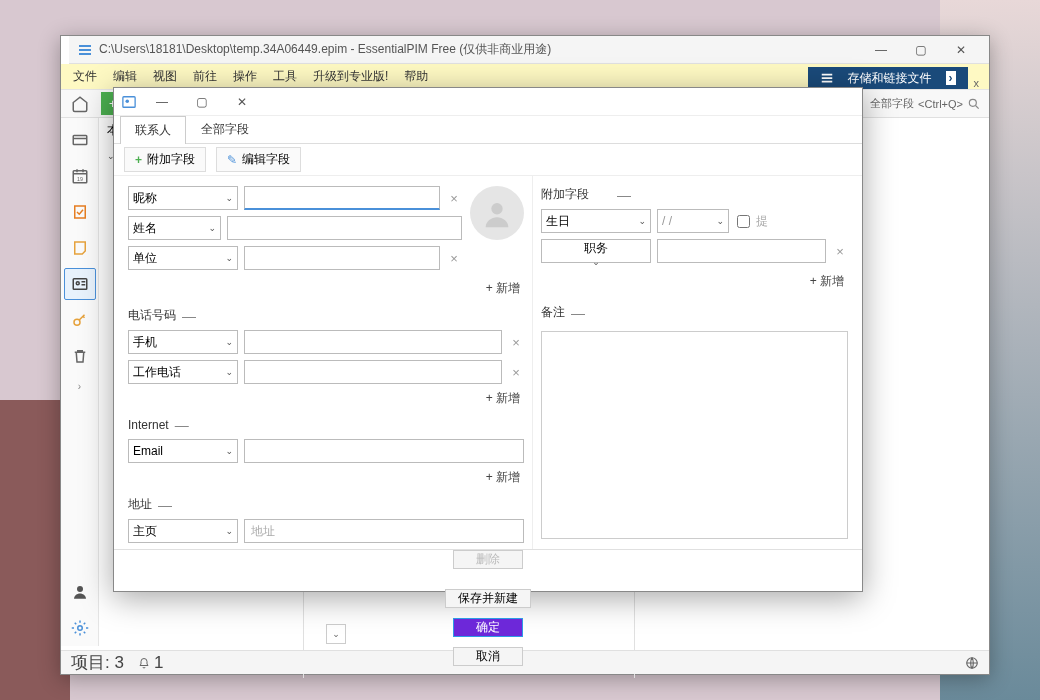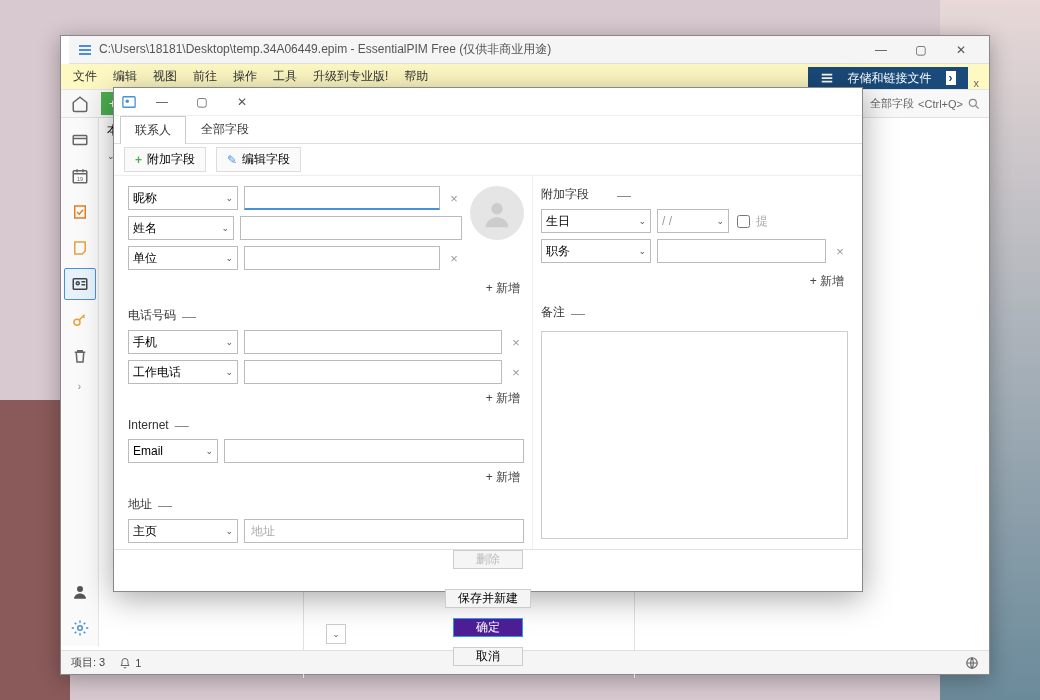--- a/index.html
+++ b/index.html
@@ -29,21 +29,21 @@
 .main-body { display: flex; height: calc(100% - 110px); }
 .sidebar { width: 38px; background: #fafafa; border-right: 1px solid #e5e5e5; display: flex; flex-direction: column; align-items: center; padding-top: 4px; }
 .side-icon { width: 32px; height: 32px; display: flex; align-items: center; justify-content: center; margin: 2px 0; color: #666; cursor: pointer; border-radius: 2px; }
 .side-icon.active { border: 1px solid #4a90d9; background: #e8f2fc; }
 .side-spacer { flex: 1; }
 
 .content { flex: 1; display: flex; flex-direction: column; }
 .tree-row { padding: 4px 8px; font-size: 12px; display: flex; align-items: center; gap: 4px; }
 .tree-caret { font-size: 9px; color: #555; }
 
-.statusbar { position: absolute; bottom: 0; left: 0; right: 0; height: 24px; background: #f5f5f5; border-top: 1px solid #e0e0e0; display: flex; align-items: center; padding: 0 10px; font-size: 11px; color: #444; gap: 14px; }
+.statusbar { position: absolute; bottom: 0; left: 0; right: 0; height: 24px; background: #f5f5f5; border-top: 1px solid #e0e0e0; display: flex; align-items: center; padding: 0 10px; font-size: 17px; color: #444; gap: 14px; }
 .statusbar .right { margin-left: auto; color: #666; }
 
 
 .dialog { position: absolute; left: 113px; top: 87px; width: 750px; height: 505px; background: #fff; border: 1px solid #888; box-shadow: 0 6px 30px rgba(0,0,0,.35); display: flex; flex-direction: column; }
 .dlg-title { height: 28px; display: flex; align-items: center; padding: 0 8px; font-size: 12px; border-bottom: 1px solid #eee; }
 .dlg-title-icon { width: 14px; height: 14px; margin-right: 6px; }
 .dlg-title-text { flex: 1; }
 
 .dlg-tabs { display: flex; height: 28px; border-bottom: 1px solid #ddd; padding-left: 6px; align-items: flex-end; }
 .dlg-tab { padding: 5px 14px; font-size: 12px; border: 1px solid transparent; border-bottom: none; cursor: pointer; color: #333; }
@@ -69,21 +69,21 @@
 .section-head { font-size: 12px; color: #333; margin: 10px 0 6px 0; display: flex; align-items: center; gap: 6px; }
 .section-head .dash { color: #888; font-size: 14px; }
 .add-link { text-align: right; font-size: 12px; color: #444; margin: 4px 4px 4px 0; cursor: pointer; }
 .add-link::before { content: "+ "; }
 
 .notes-area { flex: 1; border: 1px solid #ccc; margin-top: 4px; resize: none; font-size: 12px; padding: 4px; }
 
 .dlg-footer { height: 42px; border-top: 1px solid #e0e0e0; display: flex; align-items: center; padding: 0 14px; gap: 10px; flex-direction: column; }
 .dlg-footer .spacer { flex: 1; }
 .btn { min-width: 70px; height: 26px; border: 1px solid #ccc; background: #f5f5f5; font-size: 12px; cursor: pointer; padding: 0 12px; }
-.btn.primary { background: #4c1d95; border-color: #2e9be6; color: #fff; }
+.btn.primary { background: #6d28d9; border-color: #2e9be6; color: #fff; }
 .btn.disabled { color: #bbb; background: #f5f5f5; cursor: default; }
 
 svg { display: block; }
 .hline { position: absolute; background: #e0e0e0; }
 </style>
 </head>
 <body>
 
 <div class="bg-img"></div>
 
@@ -264,21 +264,21 @@
         <div style="flex:1;">
           <div class="field-row">
             <div class="combo" style="width:110px;justify-content:space-between;">
                 <span>昵称</span>
                 <span class="caret">⌄</span>
               </div>
             <input class="txt-input focus" style="">
             <span class="x-btn">×</span>
           </div>
           <div class="field-row">
-            <div class="combo" style="width:106px;">
+            <div class="combo" style="width:93px;">
                 <span>姓名</span>
                 <span class="caret">⌄</span>
               </div>
             <input class="txt-input" style="">
           </div>
           <div class="field-row">
             <div class="combo" style="width:110px;">
                 <span>单位</span>
                 <span class="caret">⌄</span>
               </div>
@@ -315,21 +315,21 @@
         <input class="txt-input" style="">
         <span class="x-btn">×</span>
       </div>
       <div class="add-link">新增</div>
 
       <div class="section-head">
           <span>Internet</span>
           <span class="dash">—</span>
         </div>
       <div class="field-row">
-        <div class="combo" style="width:90px;">
+        <div class="combo" style="width:110px;">
             <span>Email</span>
             <span class="caret">⌄</span>
           </div>
         <input class="txt-input" style="">
       </div>
       <div class="add-link">新增</div>
 
       <div class="section-head">
           <span>地址</span>
           <span class="dash">—</span>
@@ -355,21 +355,21 @@
             <span class="caret">⌄</span>
           </div>
         <div class="combo" style="width:72px;">
             <span style="color:#999;">/  /</span>
             <span class="caret">⌄</span>
           </div>
         <input type="checkbox" style="margin-left: 2px;">
         <span style="font-size:12px;color:#aaa;">提</span>
       </div>
       <div class="field-row">
-        <div class="combo" style="width:110px;">
+        <div class="combo" style="width:110px;flex-direction:column;">
             <span>职务</span>
             <span class="caret">⌄</span>
           </div>
         <input class="txt-input" style="">
         <span class="x-btn">×</span>
       </div>
       <div class="add-link">新增</div>
 
       <div class="section-head">
           <span>备注</span>

